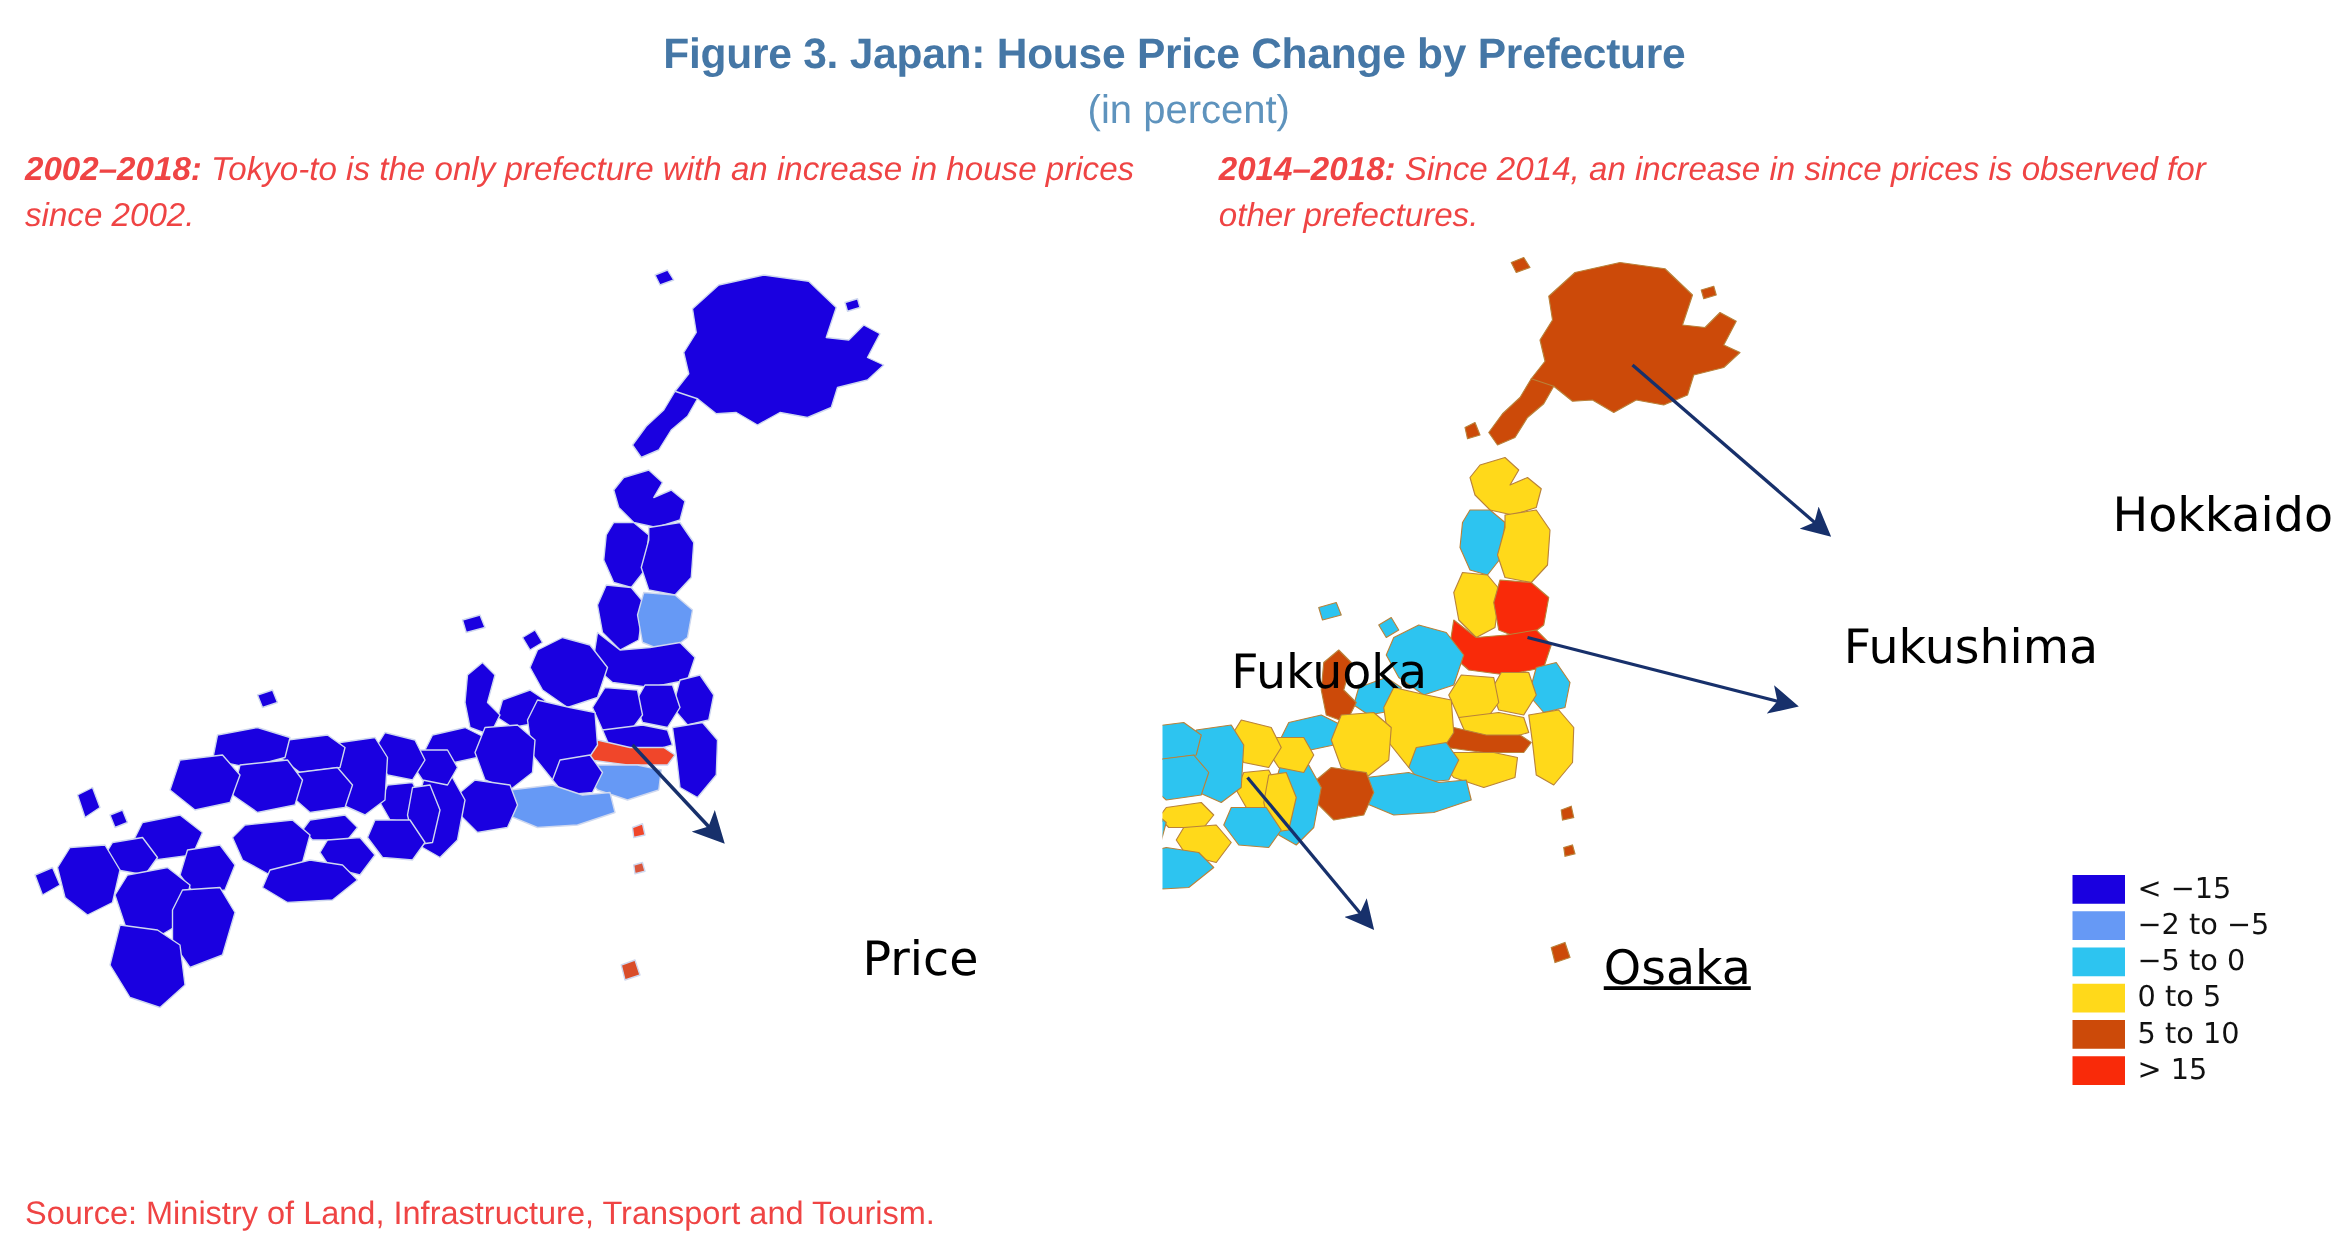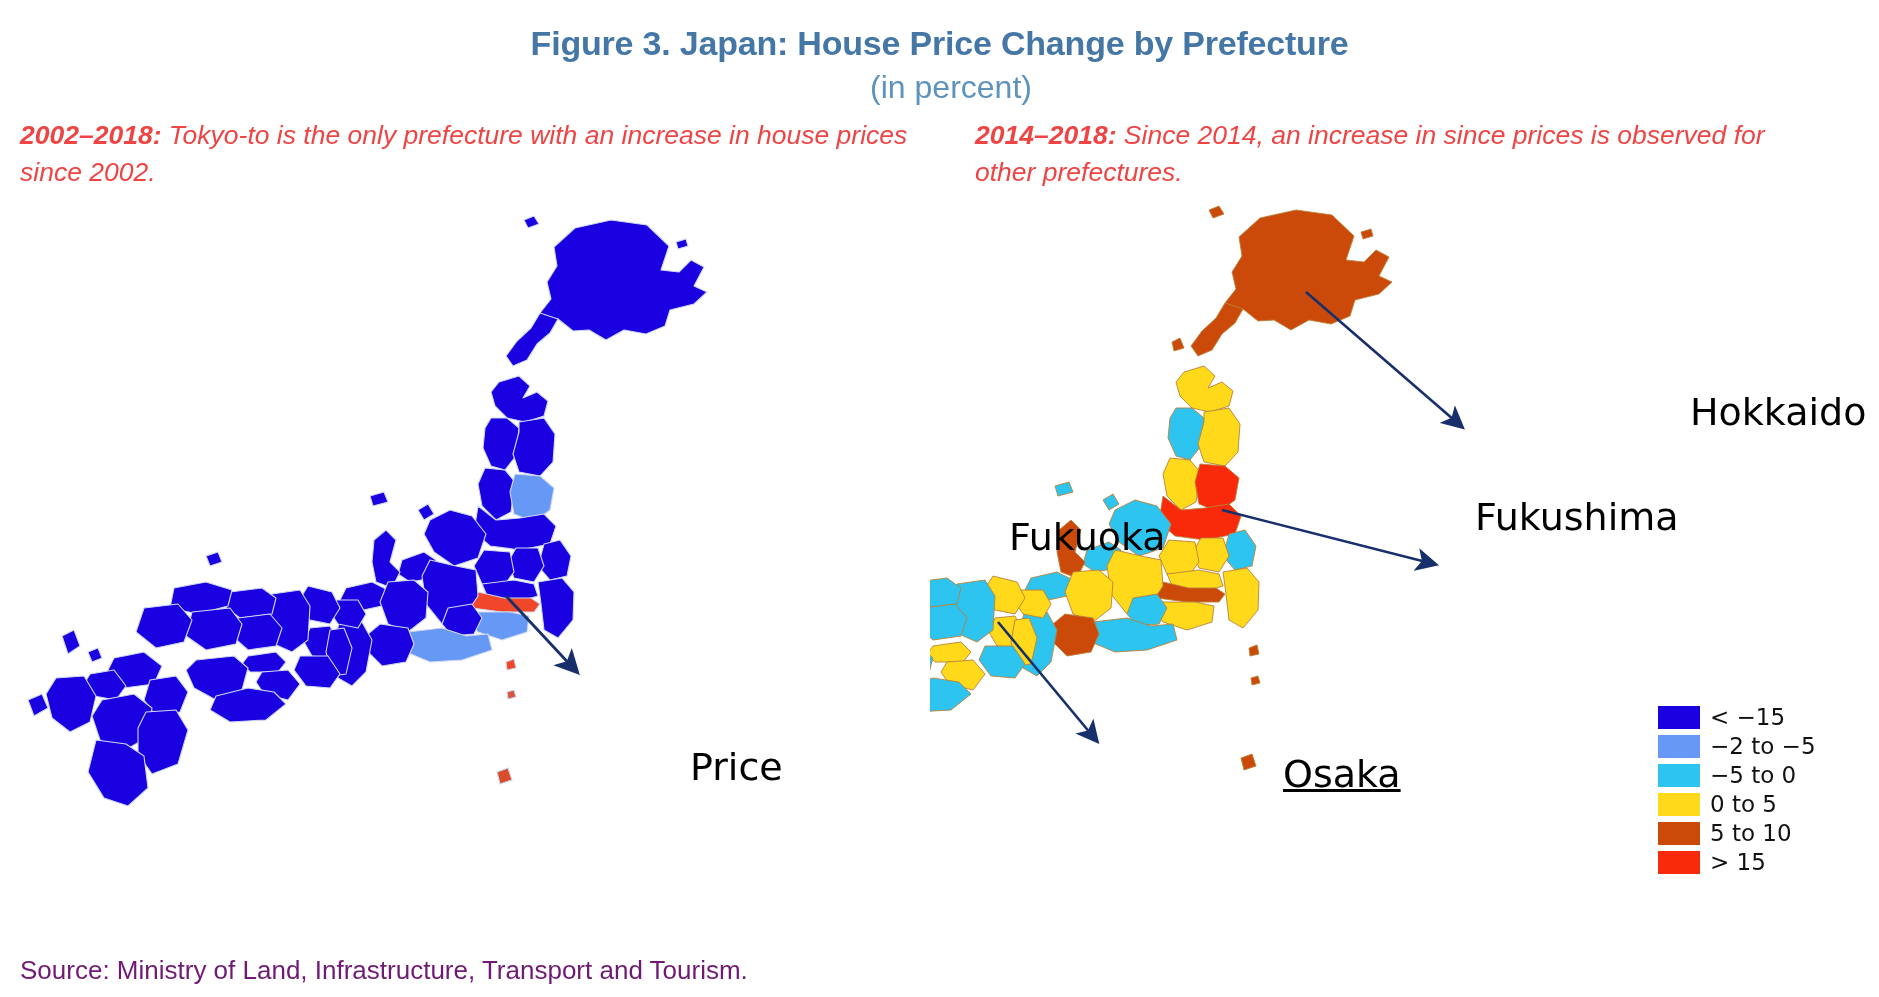--- a/index.html
+++ b/index.html
@@ -24,32 +24,32 @@
   #map-left{left:10px;width:930px;}
   #map-right{left:930px;width:790px;}
   .map-svg{display:block;width:100%;height:100%;}
 
   
   .map-label{position:absolute;font-size:38px;color:#000;white-space:nowrap;
              font-family:"DejaVu Sans",sans-serif;font-weight:400;text-align:center;}
   #label-tokyo{left:690px;top:745px;}
   #label-hokkaido{left:1690px;top:390px;}
   #label-fukushima{left:1475px;top:495px;}
-  #label-fukuoka{left:985px;top:515px;margin-left:24px;}
+  #label-fukuoka{left:985px;top:515px;}
   #label-osaka{left:1283px;top:752px;text-decoration:underline;}
 
   
   #legend{position:absolute;left:1658px;top:700px;}
-  .legend-row{display:flex;align-items:flex-end;height:29px;margin-bottom:0px;}
+  .legend-row{display:flex;align-items:flex-start;height:29px;margin-bottom:0px;}
   .legend-swatch{width:42px;height:23px;margin-right:10px;flex:none;}
   .legend-text{font-size:23px;color:#111;line-height:23px;
                font-family:"DejaVu Sans",sans-serif;}
 
   
-  #source-note{position:absolute;left:20px;top:955px;font-size:26px;color:#701a75;}
+  #source-note{position:absolute;left:20px;top:955px;font-size:26px;color:#ef4444;}
 </style>
 </head>
 <body>
 
 <div id="title-block">
   <div id="fig-title" style="color: rgb(69, 119, 166);">Figure 3. Japan: House Price Change by Prefecture</div>
   <div id="fig-subtitle" style="color: rgb(94, 147, 189);">(in percent)</div>
 </div>
 
 <div class="panel-caption" id="caption-left">

